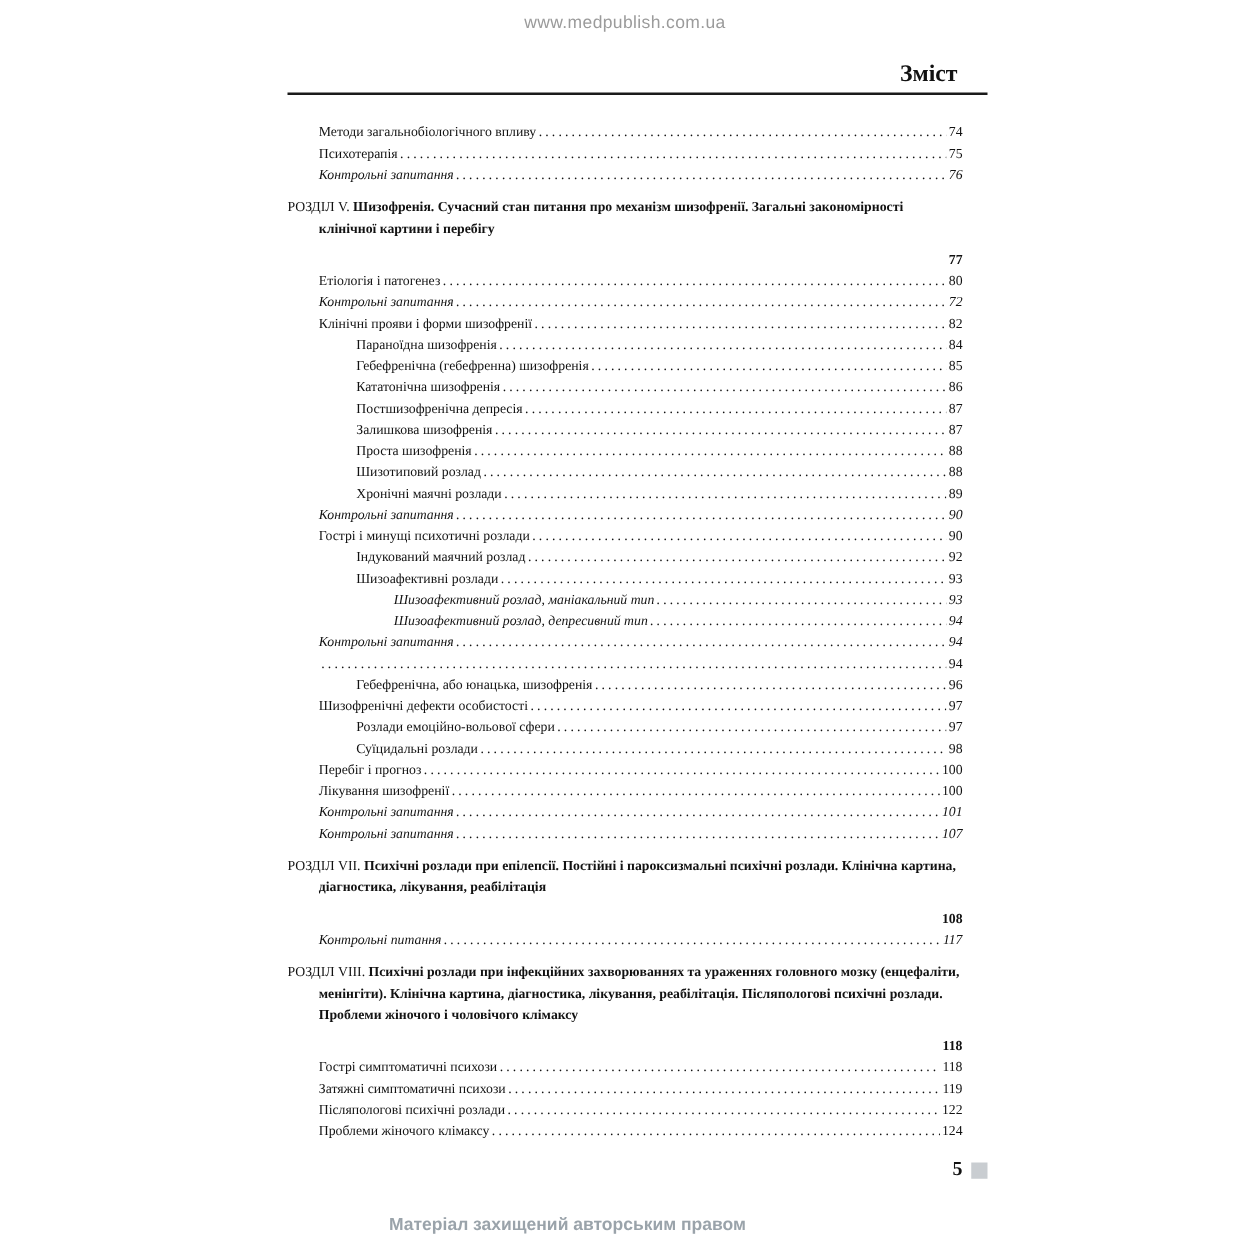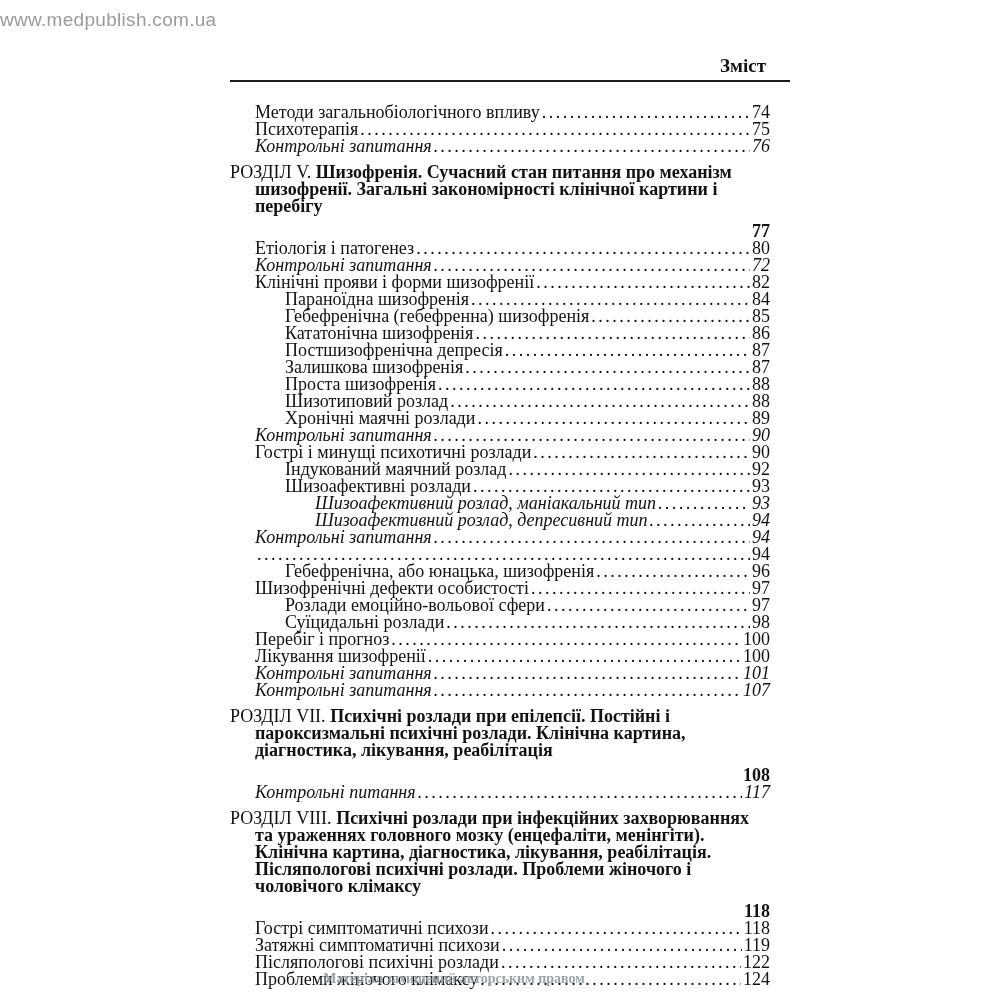--- a/index.html
+++ b/index.html
@@ -7,44 +7,44 @@
   body {
     width: 1000px; height: 1000px;
     background: #ffffff;
     font-family: "Liberation Serif", serif;
     color: #121212;
     position: relative;
     overflow: hidden;
   }
   .site-url {
     padding-top: 9px;
-    text-align: left;
+    text-align: center;
     font-family: "Liberation Sans", sans-serif;
-    font-size: 19px;
+    font-size: 14px;
     color: #9b9b9b;
     letter-spacing: 0.3px;
   }
   .content {
     width: 560px;
     margin-left: 230px;
     margin-top: 24px;
   }
   .header-title {
     text-align: right;
     padding-right: 24px;
     font-weight: bold;
     font-size: 19px;
   }
   .header-rule {
     border-bottom: 2px solid #1a1a1a;
     margin-top: 3px;
   }
   .toc {
     margin-top: 22px;
-    font-size: 18px;
+    font-size: 11px;
     line-height: 17px;
   }
   .toc-row {
     display: flex;
     align-items: flex-end;
     padding-right: 20px;
   }
   .toc-row.gap { margin-top: 9px; }
   .lvl0 { padding-left: 0; }
   .lvl1 { padding-left: 25px; }
@@ -81,21 +81,21 @@
     width: 13px; height: 13px;
     background: #c9cdd1;
     margin-left: 7px;
   }
   .copyright {
     position: absolute;
     bottom: 13px;
     left: 0;
     width: 908px;
     text-align: center;
-    font-family: Liberation Serif, serif;
+    font-family: Liberation Sans, sans-serif;
     font-size: 14px;
     font-weight: bold;
     color: #9aa3aa;
   }
 </style>
 </head>
 <body>
 
 <div class="site-url">www.medpublish.com.ua</div>
 

